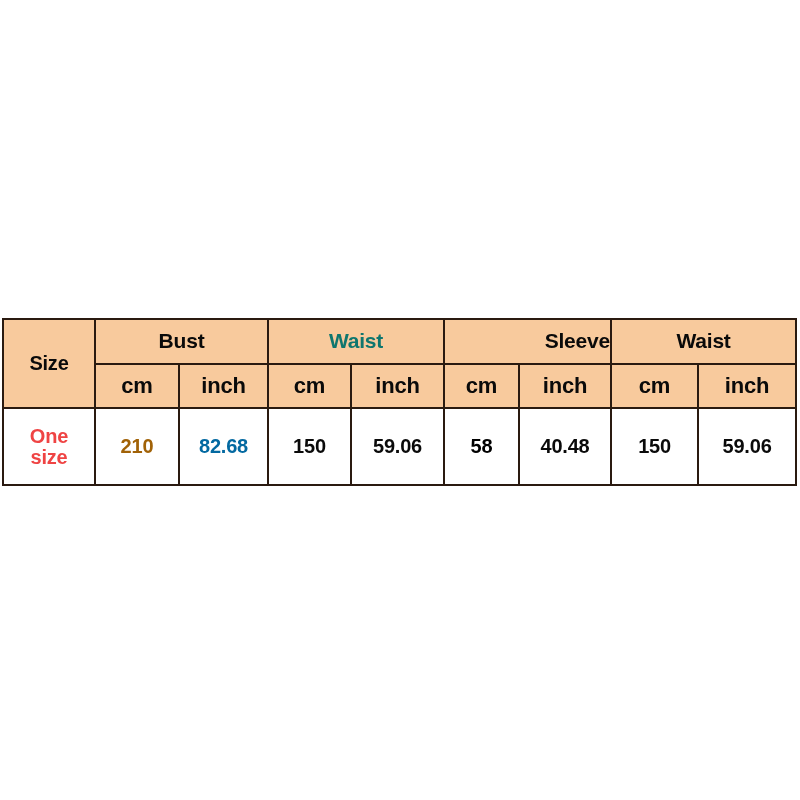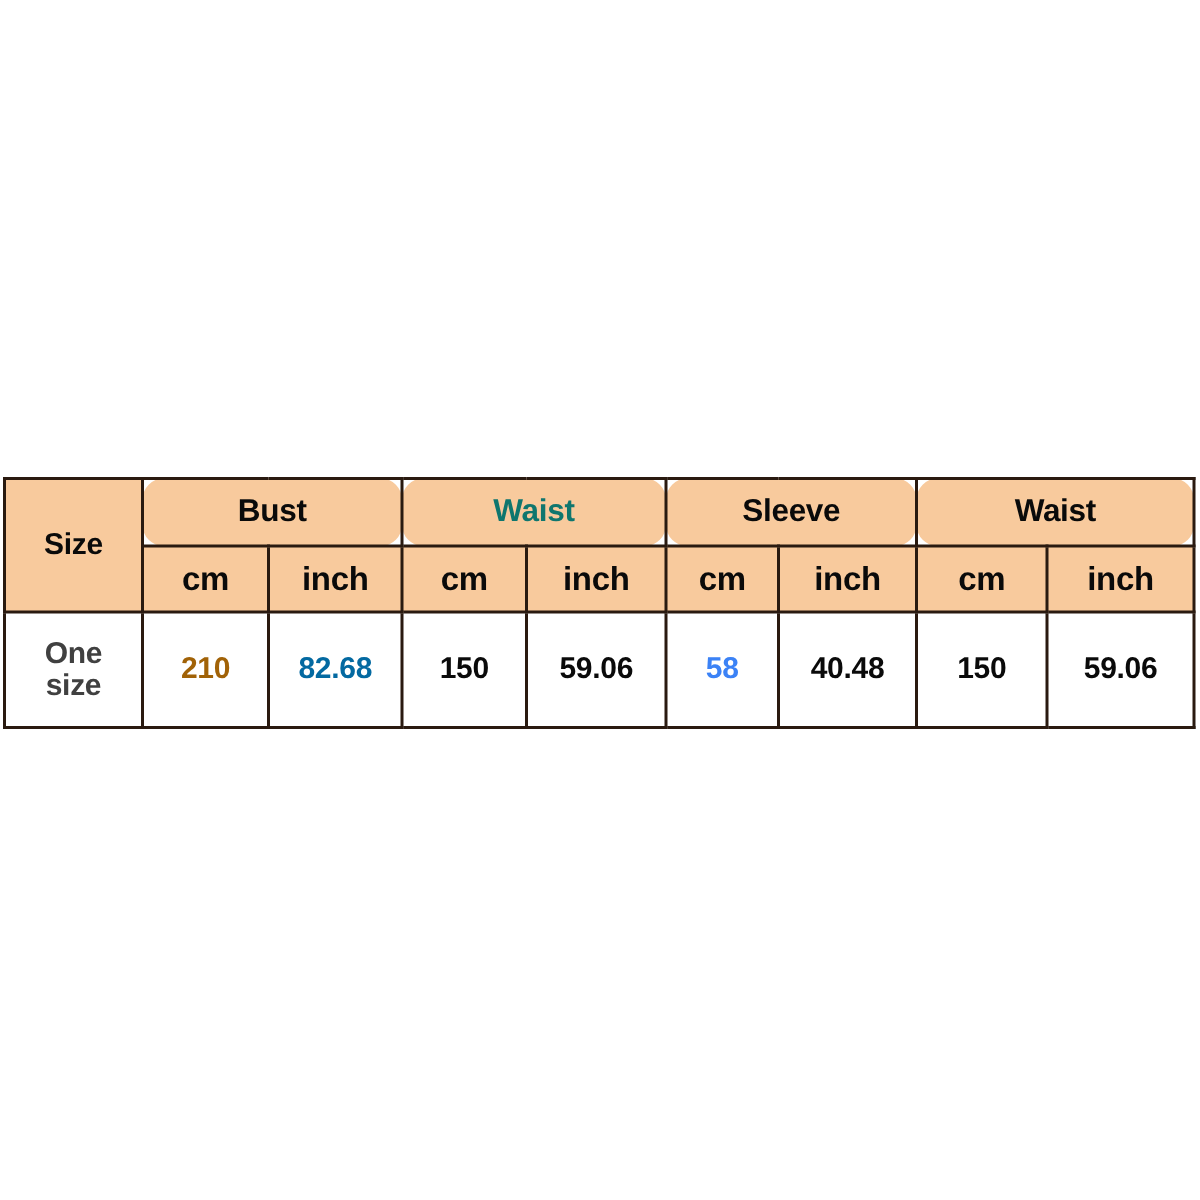--- a/index.html
+++ b/index.html
@@ -49,21 +49,20 @@
   }
 
   .th-size {
     font-size: 20px;
     height: 85px;
   }
 
   .th-group {
     font-size: 21px;
     height: 43px;
-    border-radius: 14px;
   }
 
   .th-unit {
     font-size: 22px;
     height: 42px;
   }
 
   
   table.size-chart td {
     background: #ffffff;
@@ -101,41 +100,41 @@
       <col class="c-sleeve-cm">
       <col class="c-sleeve-in">
       <col class="c-length-cm">
       <col class="c-length-in">
     </colgroup>
     <thead>
       <tr>
         <th class="th-size" rowspan="2" style="background: rgb(248, 202, 157); border-color: rgb(42, 26, 16); color: rgb(10, 10, 10);">Size</th>
         <th class="th-group" colspan="2" style="background: rgb(248, 202, 157); border-color: rgb(42, 26, 16); color: rgb(10, 10, 10);">Bust</th>
         <th class="th-group" colspan="2" style="background: rgb(248, 202, 157); border-color: rgb(42, 26, 16); color: #0f766e;">Waist</th>
-        <th class="th-group" colspan="2" style="background: rgb(248, 202, 157); border-color: rgb(42, 26, 16); color: rgb(10, 10, 10);">Sleeve</th>
+        <th class="th-group" colspan="2" style="background: rgb(248, 202, 157); border-color: rgb(42, 26, 16); color: rgb(10, 10, 10); text-align: right;">Sleeve</th>
         <th class="th-group" colspan="2" style="background: rgb(248, 202, 157); border-color: rgb(42, 26, 16); color: rgb(10, 10, 10);">Waist</th>
       </tr>
       <tr>
         <th class="th-unit" style="background: rgb(248, 202, 157); border-color: rgb(42, 26, 16); color: rgb(10, 10, 10);">cm</th>
         <th class="th-unit" style="background: rgb(248, 202, 157); border-color: rgb(42, 26, 16); color: rgb(10, 10, 10);">inch</th>
         <th class="th-unit" style="background: rgb(248, 202, 157); border-color: rgb(42, 26, 16); color: rgb(10, 10, 10);">cm</th>
         <th class="th-unit" style="background: rgb(248, 202, 157); border-color: rgb(42, 26, 16); color: rgb(10, 10, 10);">inch</th>
         <th class="th-unit" style="background: rgb(248, 202, 157); border-color: rgb(42, 26, 16); color: rgb(10, 10, 10);">cm</th>
         <th class="th-unit" style="background: rgb(248, 202, 157); border-color: rgb(42, 26, 16); color: rgb(10, 10, 10);">inch</th>
         <th class="th-unit" style="background: rgb(248, 202, 157); border-color: rgb(42, 26, 16); color: rgb(10, 10, 10);">cm</th>
         <th class="th-unit" style="background: rgb(248, 202, 157); border-color: rgb(42, 26, 16); color: rgb(10, 10, 10);">inch</th>
       </tr>
     </thead>
     <tbody>
       <tr>
-        <td class="td-size-label" style="background: rgb(255, 255, 255); border-color: rgb(42, 26, 16); color: #404040;">One<br>size</td>
+        <td class="td-size-label" style="background: rgb(255, 255, 255); border-color: rgb(42, 26, 16); color: #ef4444;">One<br>size</td>
         <td style="background: rgb(255, 255, 255); border-color: rgb(42, 26, 16); color: #a16207;">210</td>
         <td style="background: rgb(255, 255, 255); border-color: rgb(42, 26, 16); color: #0369a1; border-radius: 11px;">82.68</td>
         <td style="background: rgb(255, 255, 255); border-color: rgb(42, 26, 16); color: rgb(10, 10, 10);">150</td>
         <td style="background: rgb(255, 255, 255); border-color: rgb(42, 26, 16); color: rgb(10, 10, 10);">59.06</td>
-        <td style="background: rgb(255, 255, 255); border-color: rgb(42, 26, 16); color: #3b82f6;">58</td>
+        <td style="background: rgb(255, 255, 255); border-color: rgb(42, 26, 16); color: #000000;">58</td>
         <td style="background: rgb(255, 255, 255); border-color: rgb(42, 26, 16); color: rgb(10, 10, 10);">40.48</td>
         <td style="background: rgb(255, 255, 255); border-color: rgb(42, 26, 16); color: rgb(10, 10, 10);">150</td>
         <td style="background: rgb(255, 255, 255); border-color: rgb(42, 26, 16); color: rgb(10, 10, 10);">59.06</td>
       </tr>
     </tbody>
   </table>
 </div>
 
 </body></html>

